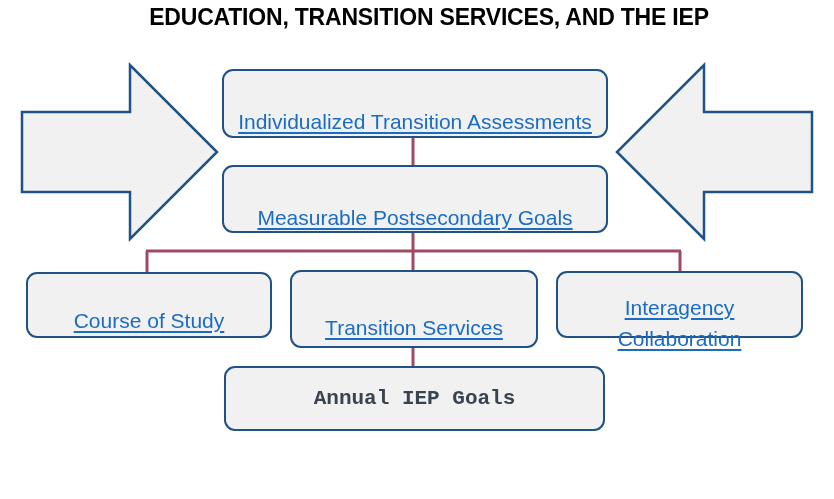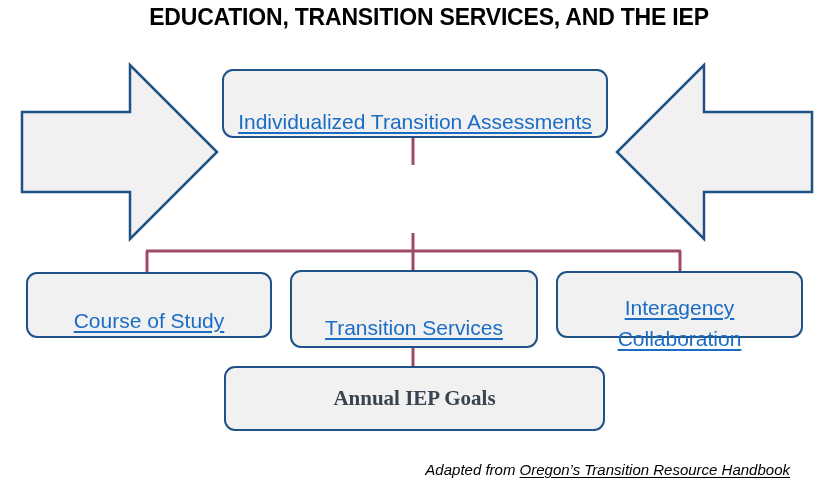--- a/index.html
+++ b/index.html
@@ -51,21 +51,21 @@
     font-family:"Liberation Sans", sans-serif;
     cursor:pointer;
     padding:0 8px;
     margin-top:38px;
   }
   .plaintext{
     color:#3A4450;
     font-weight:bold;
     font-size:21px;
     line-height:1.4;
-    font-family:Liberation Serif, serif;
+    font-family:Liberation Mono, monospace;
   }
 
   
   #box-assessments{left:222px;top:69px;width:386px;height:69px;}
   #box-mpg{left:222px;top:165px;width:386px;height:68px;}
   #box-course{left:26px;top:272px;width:246px;height:66px;align-items:flex-end;}
   #box-transition{left:290px;top:270px;width:248px;height:78px;}
   #box-interagency{left:556px;top:271px;width:247px;height:67px;}
   #box-annual{left:224px;top:366px;width:381px;height:65px;}
 
@@ -144,34 +144,34 @@
     <span>Preferences</span><br>
     <span>Interests</span><br>
     <span>Needs</span><br>
     <span>Strengths</span>
   </div>
 
   <div class="nodebox" id="box-assessments">
     <span class="linktext">Individualized Transition Assessments</span>
   </div>
 
+  <div class="nodebox" id="box-mpg">
+    <span class="linktext">Measurable Postsecondary Goals</span>
+  </div>
 
   <div class="nodebox" id="box-course">
     <span class="linktext">Course of Study</span>
   </div>
 
   <div class="nodebox" id="box-transition">
     <span class="linktext">Transition Services</span>
   </div>
 
   <div class="nodebox" id="box-interagency">
     <span class="linktext">Interagency Collaboration</span>
   </div>
 
   <div class="nodebox" id="box-annual">
     <span class="plaintext">Annual IEP Goals</span>
   </div>
 
-  <div class="footer">
-    <span>Adapted from </span><span class="book">Oregon’s Transition Resource Handbook</span>
-  </div>
 
 </div>
 
 </body></html>

